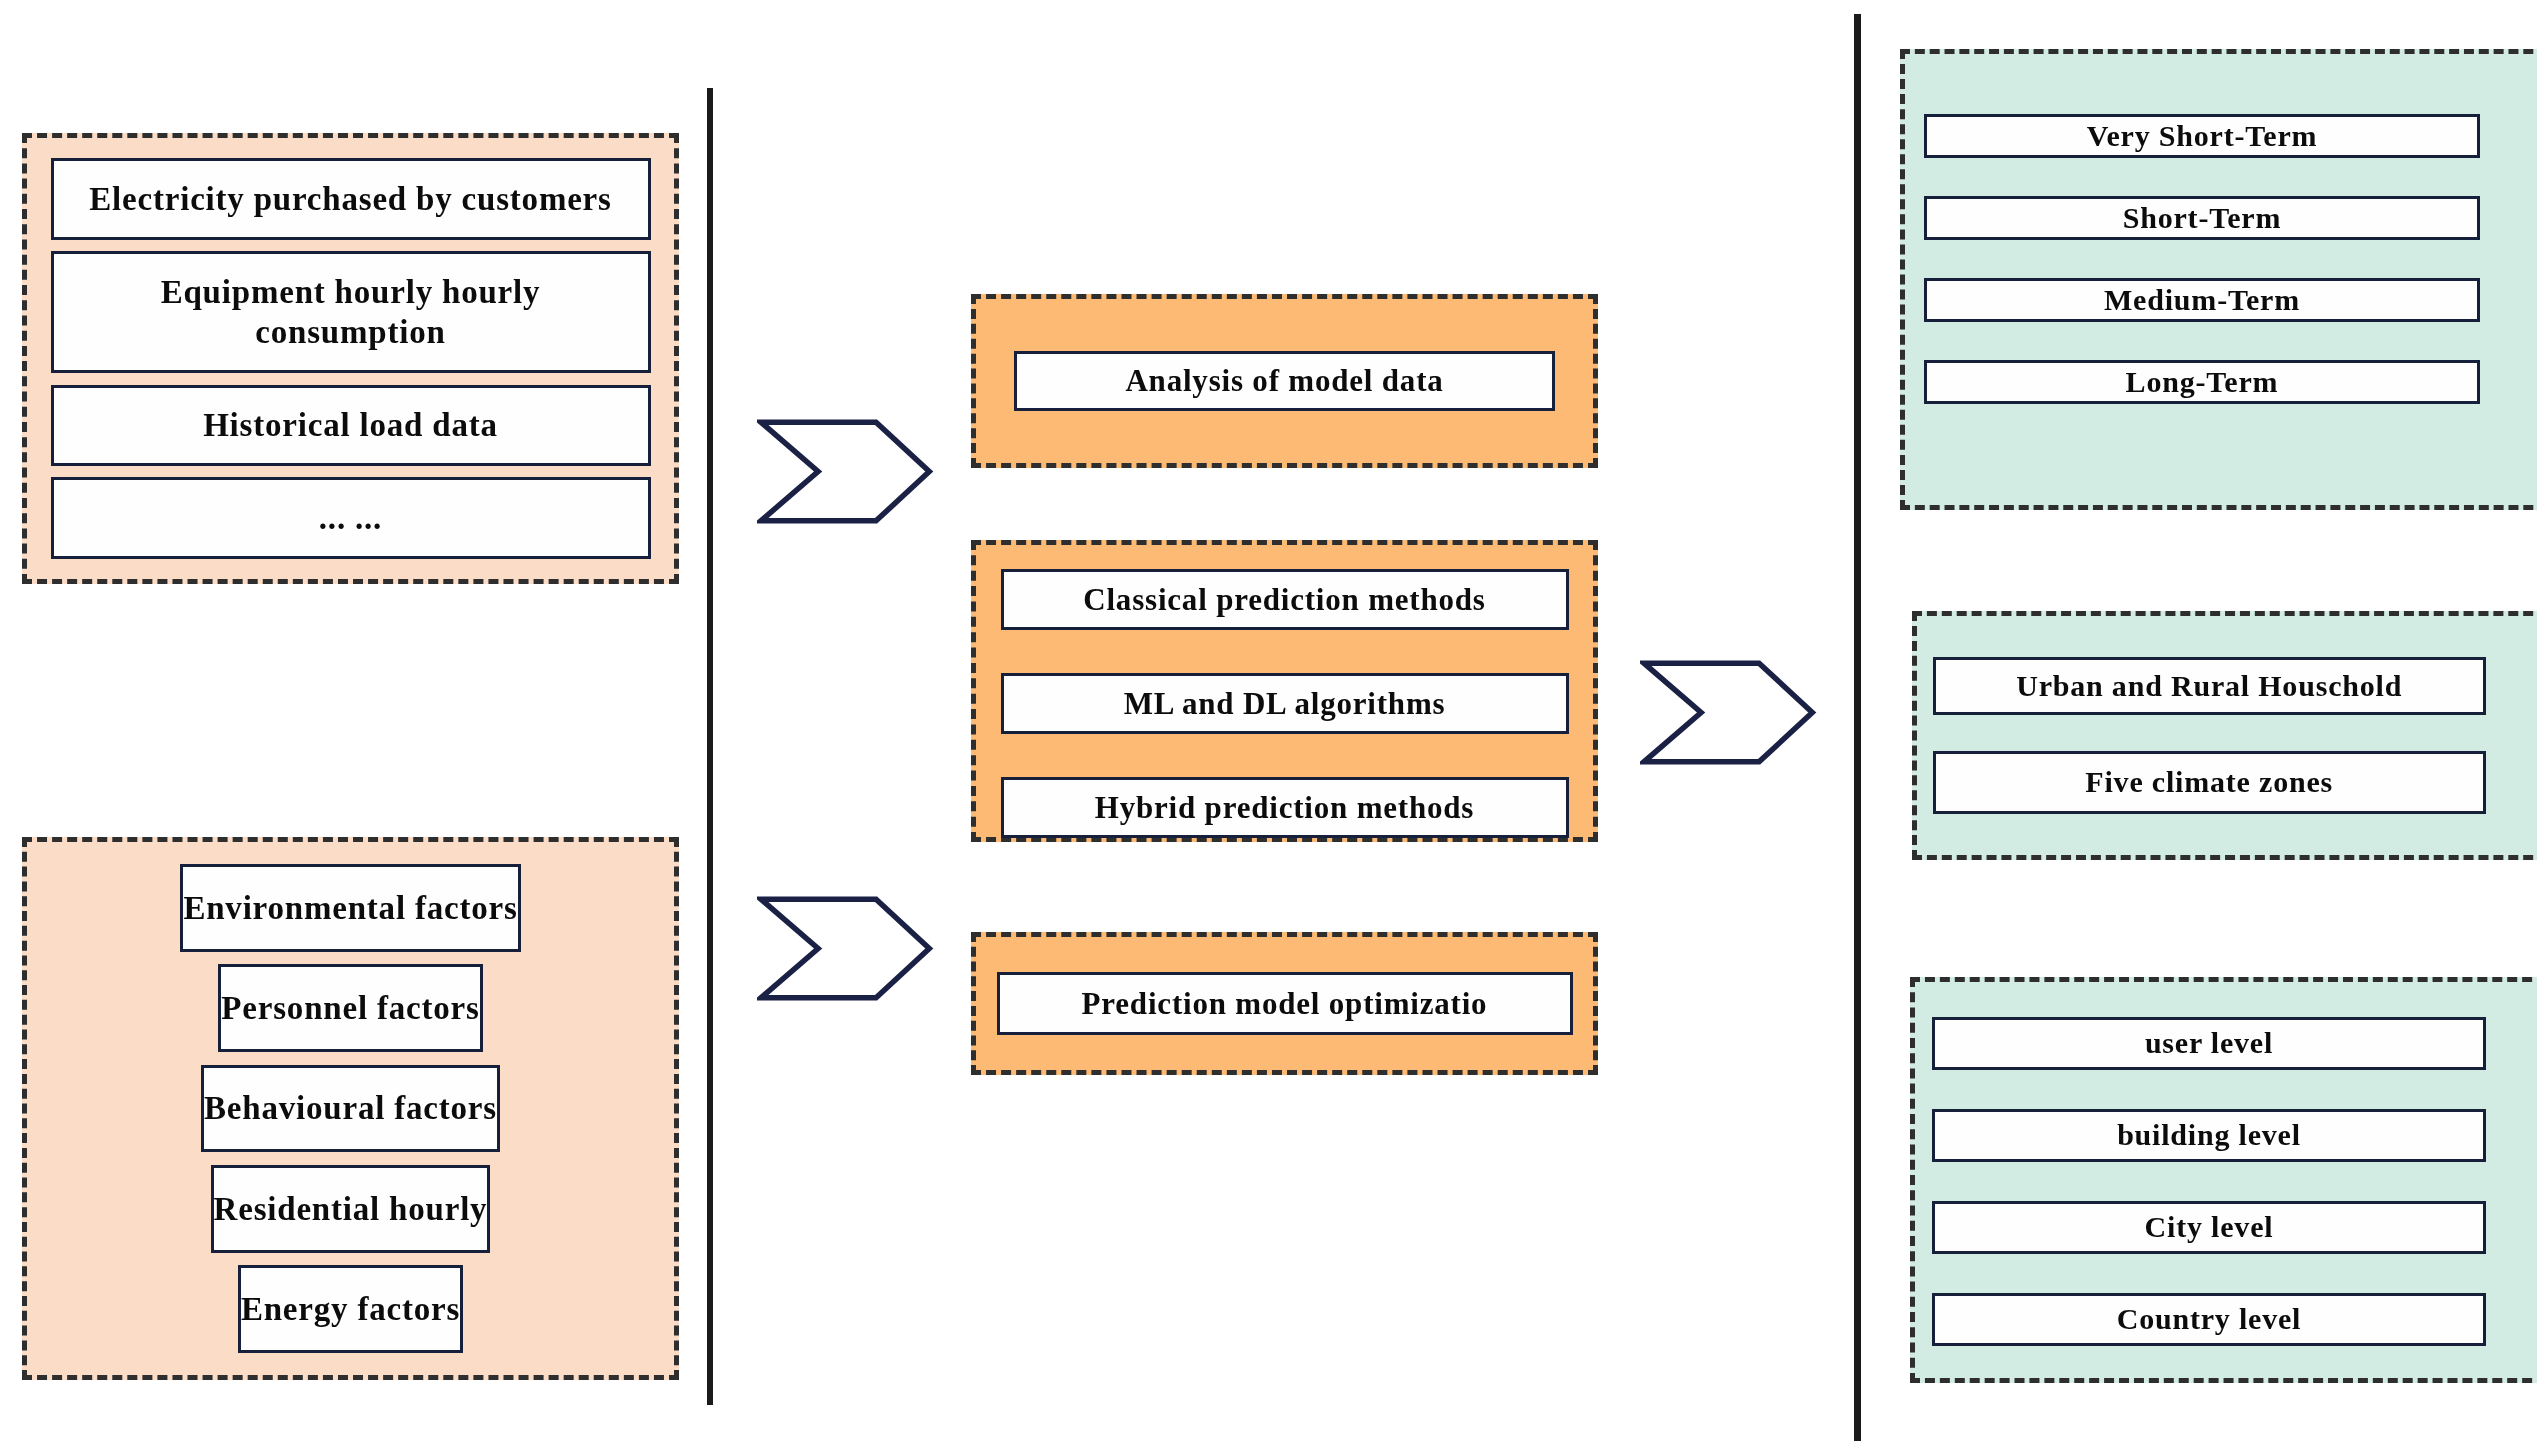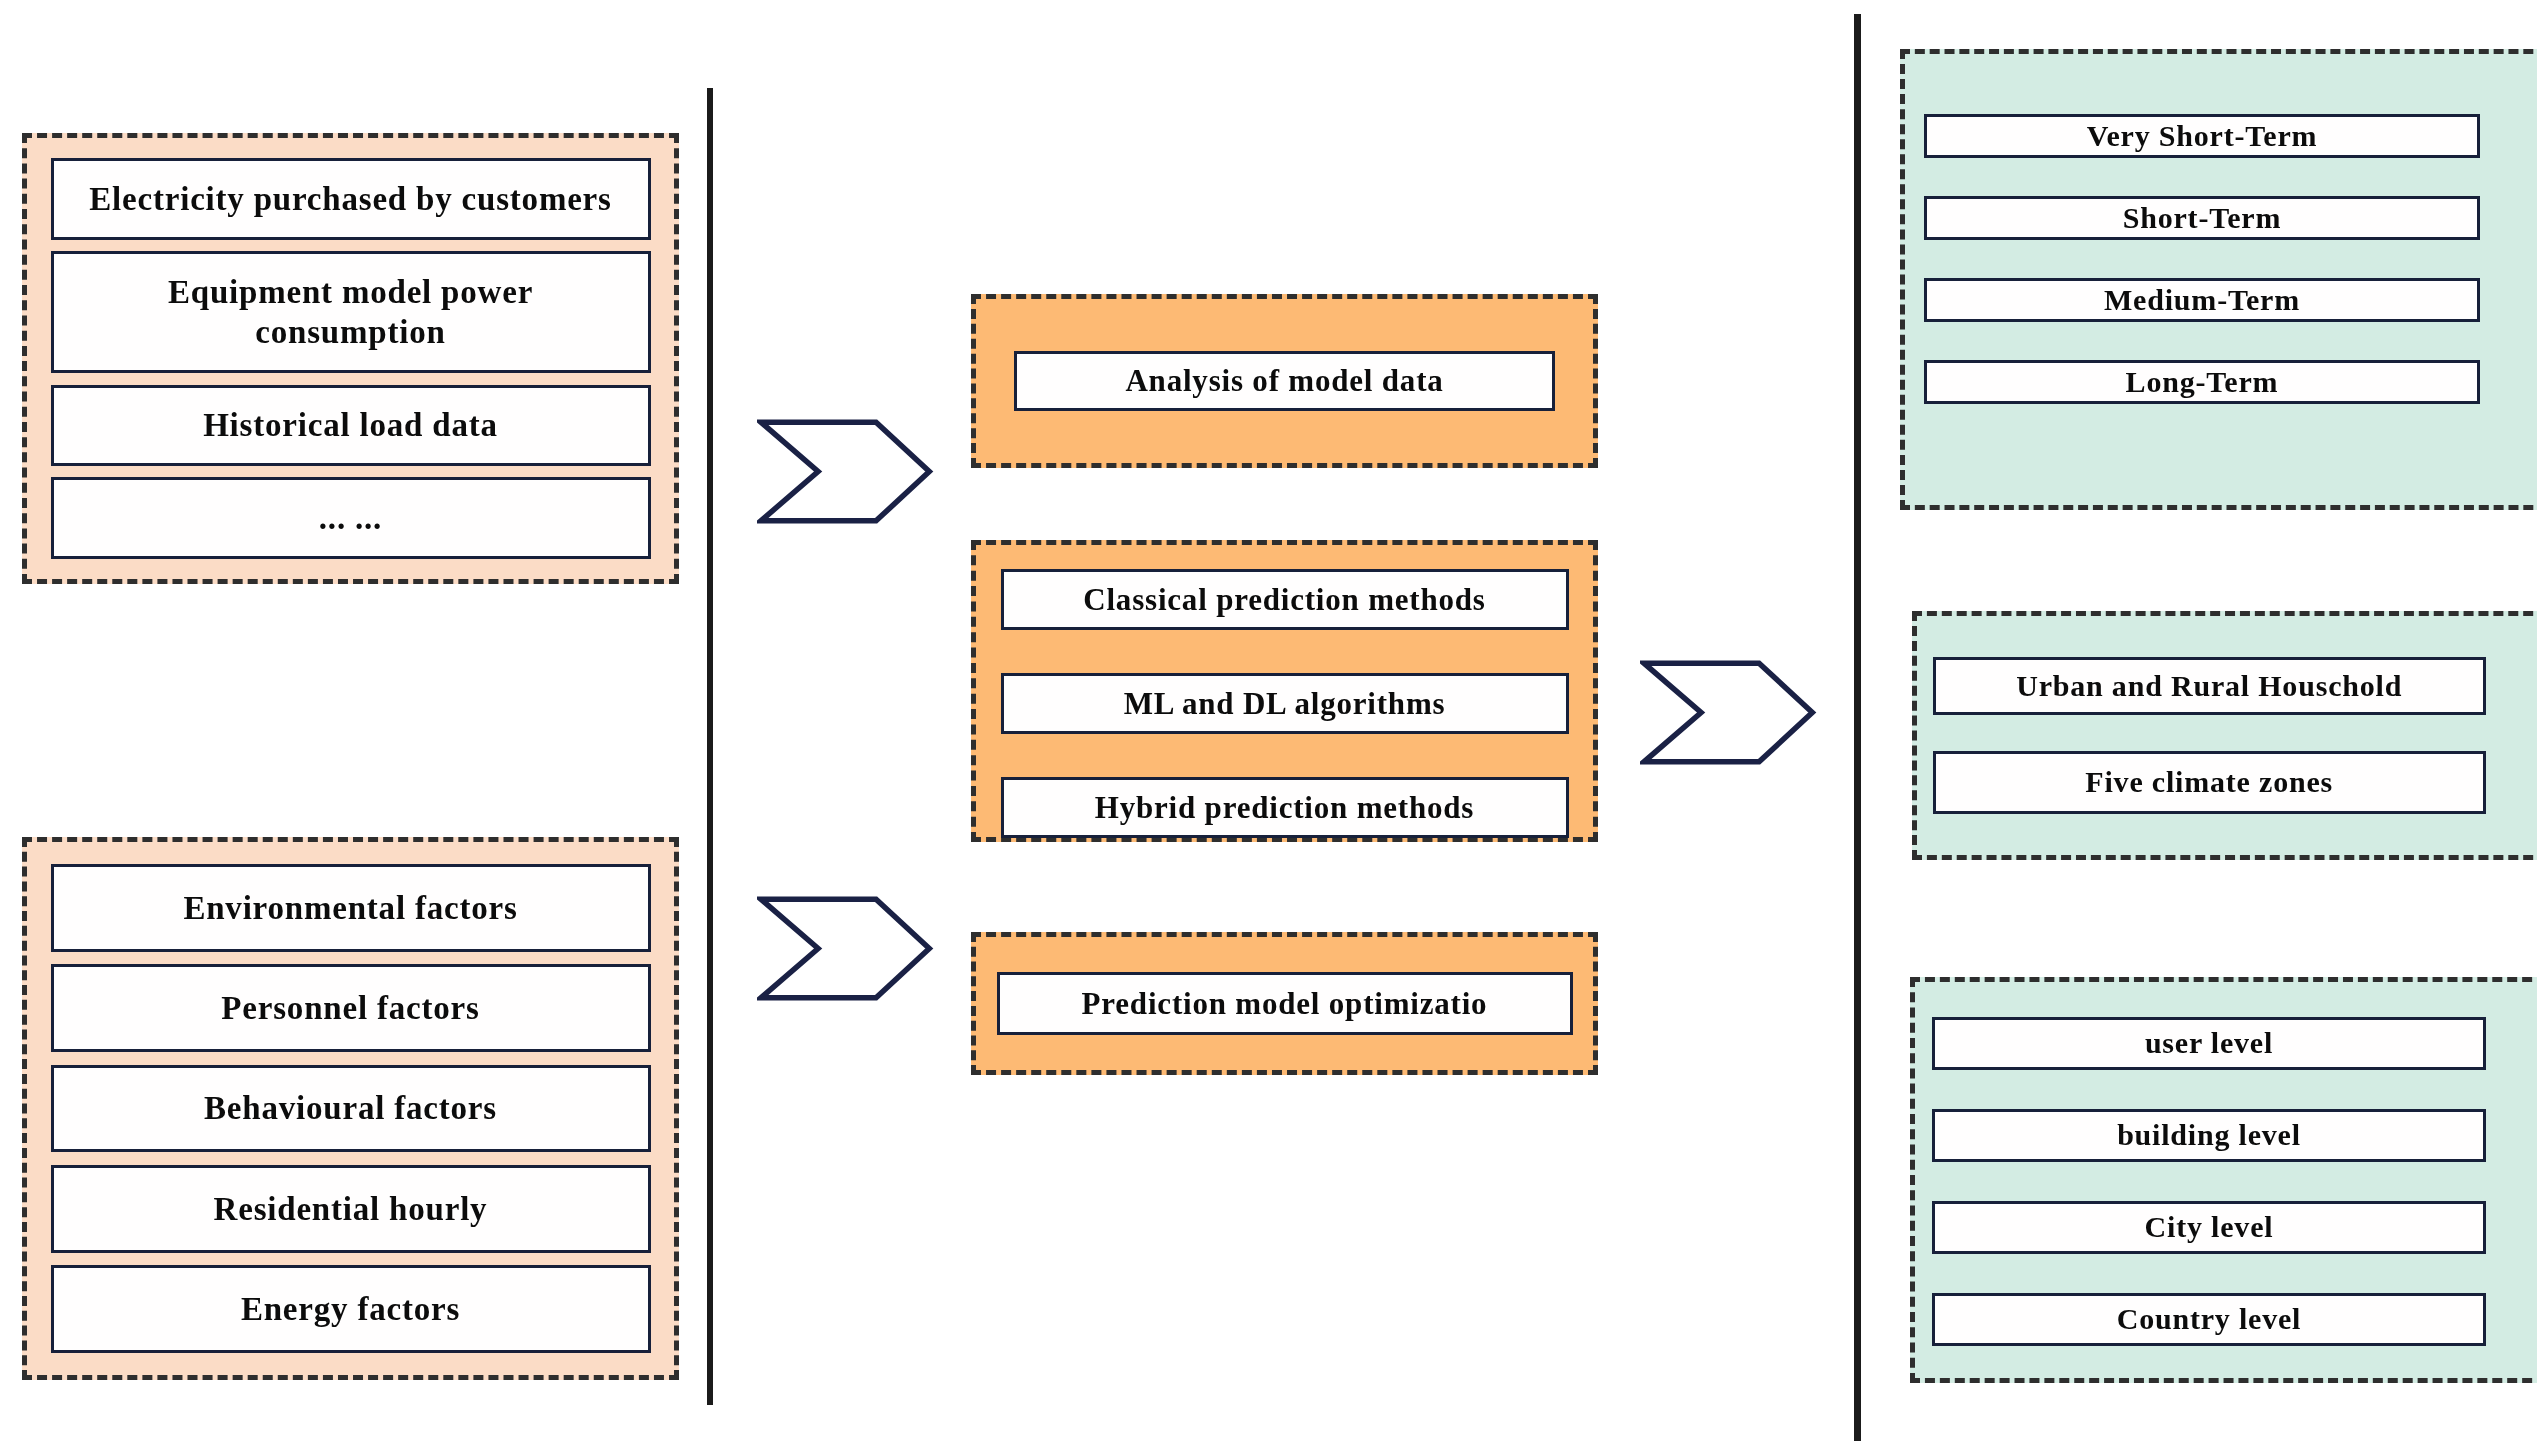--- a/index.html
+++ b/index.html
@@ -21,21 +21,21 @@
   .green{background:#d3ece3;}
   .box{
     background:#fffefe;border:3.1px solid #17203a;box-sizing:border-box;
     display:flex;align-items:center;justify-content:center;
     text-align:center;line-height:1.22;letter-spacing:0.8px;
     flex:1 1 auto;
   }
   .box.fixed{flex:0 0 auto;}
   
   .g-sources{left:22px;top:133px;width:657px;height:451px;padding:20.4px 23.5px;gap:11.8px;font-size:33px;}
-  .g-factors{left:22px;top:837px;width:657px;height:543px;padding:22px 23.5px;gap:12.5px;font-size:33px;}
+  .g-factors{left:22px;top:837px;width:657px;height:543px;padding:22px 23.5px;gap:12.5px;font-size:33px;align-items:center;}
   .narrow{max-width:486px;display:inline-block;}
   
   .g-analysis{left:971px;top:294px;width:627px;height:174px;align-items:center;justify-content:center;font-size:31px;}
   .g-analysis .box{width:541px;height:60px;}
   .g-methods{left:971px;top:540px;width:627px;height:302px;align-items:center;padding-top:24px;gap:43px;font-size:31px;}
   .g-methods .box{width:568px;height:61px;}
   .g-optim{left:971px;top:932px;width:627px;height:143px;align-items:center;justify-content:center;font-size:31px;}
   .g-optim .box{width:576px;height:63px;white-space:nowrap;overflow:hidden;}
   
   .g-horizons{left:1900px;top:49px;width:663px;height:461px;padding:60px 0 0 19px;gap:38px;font-size:30px;}
@@ -54,21 +54,21 @@
 <div class="canvas">
 
   <div class="divider" style="left:707px;top:88px;width:6.3px;height:1317px;"></div>
   <div class="divider" style="left:1854px;top:14px;width:7px;height:1427px;"></div>
 
   <section class="group peach g-sources">
     <div class="box">
       <span>Electricity purchased by customers</span>
     </div>
     <div class="box">
-      <span class="narrow">Equipment model power consumption</span>
+      <span class="narrow">Equipment hourly hourly consumption</span>
     </div>
     <div class="box">
       <span>Historical load data</span>
     </div>
     <div class="box">
       <span>... ...</span>
     </div>
   </section>
 
   <section class="group peach g-factors">

